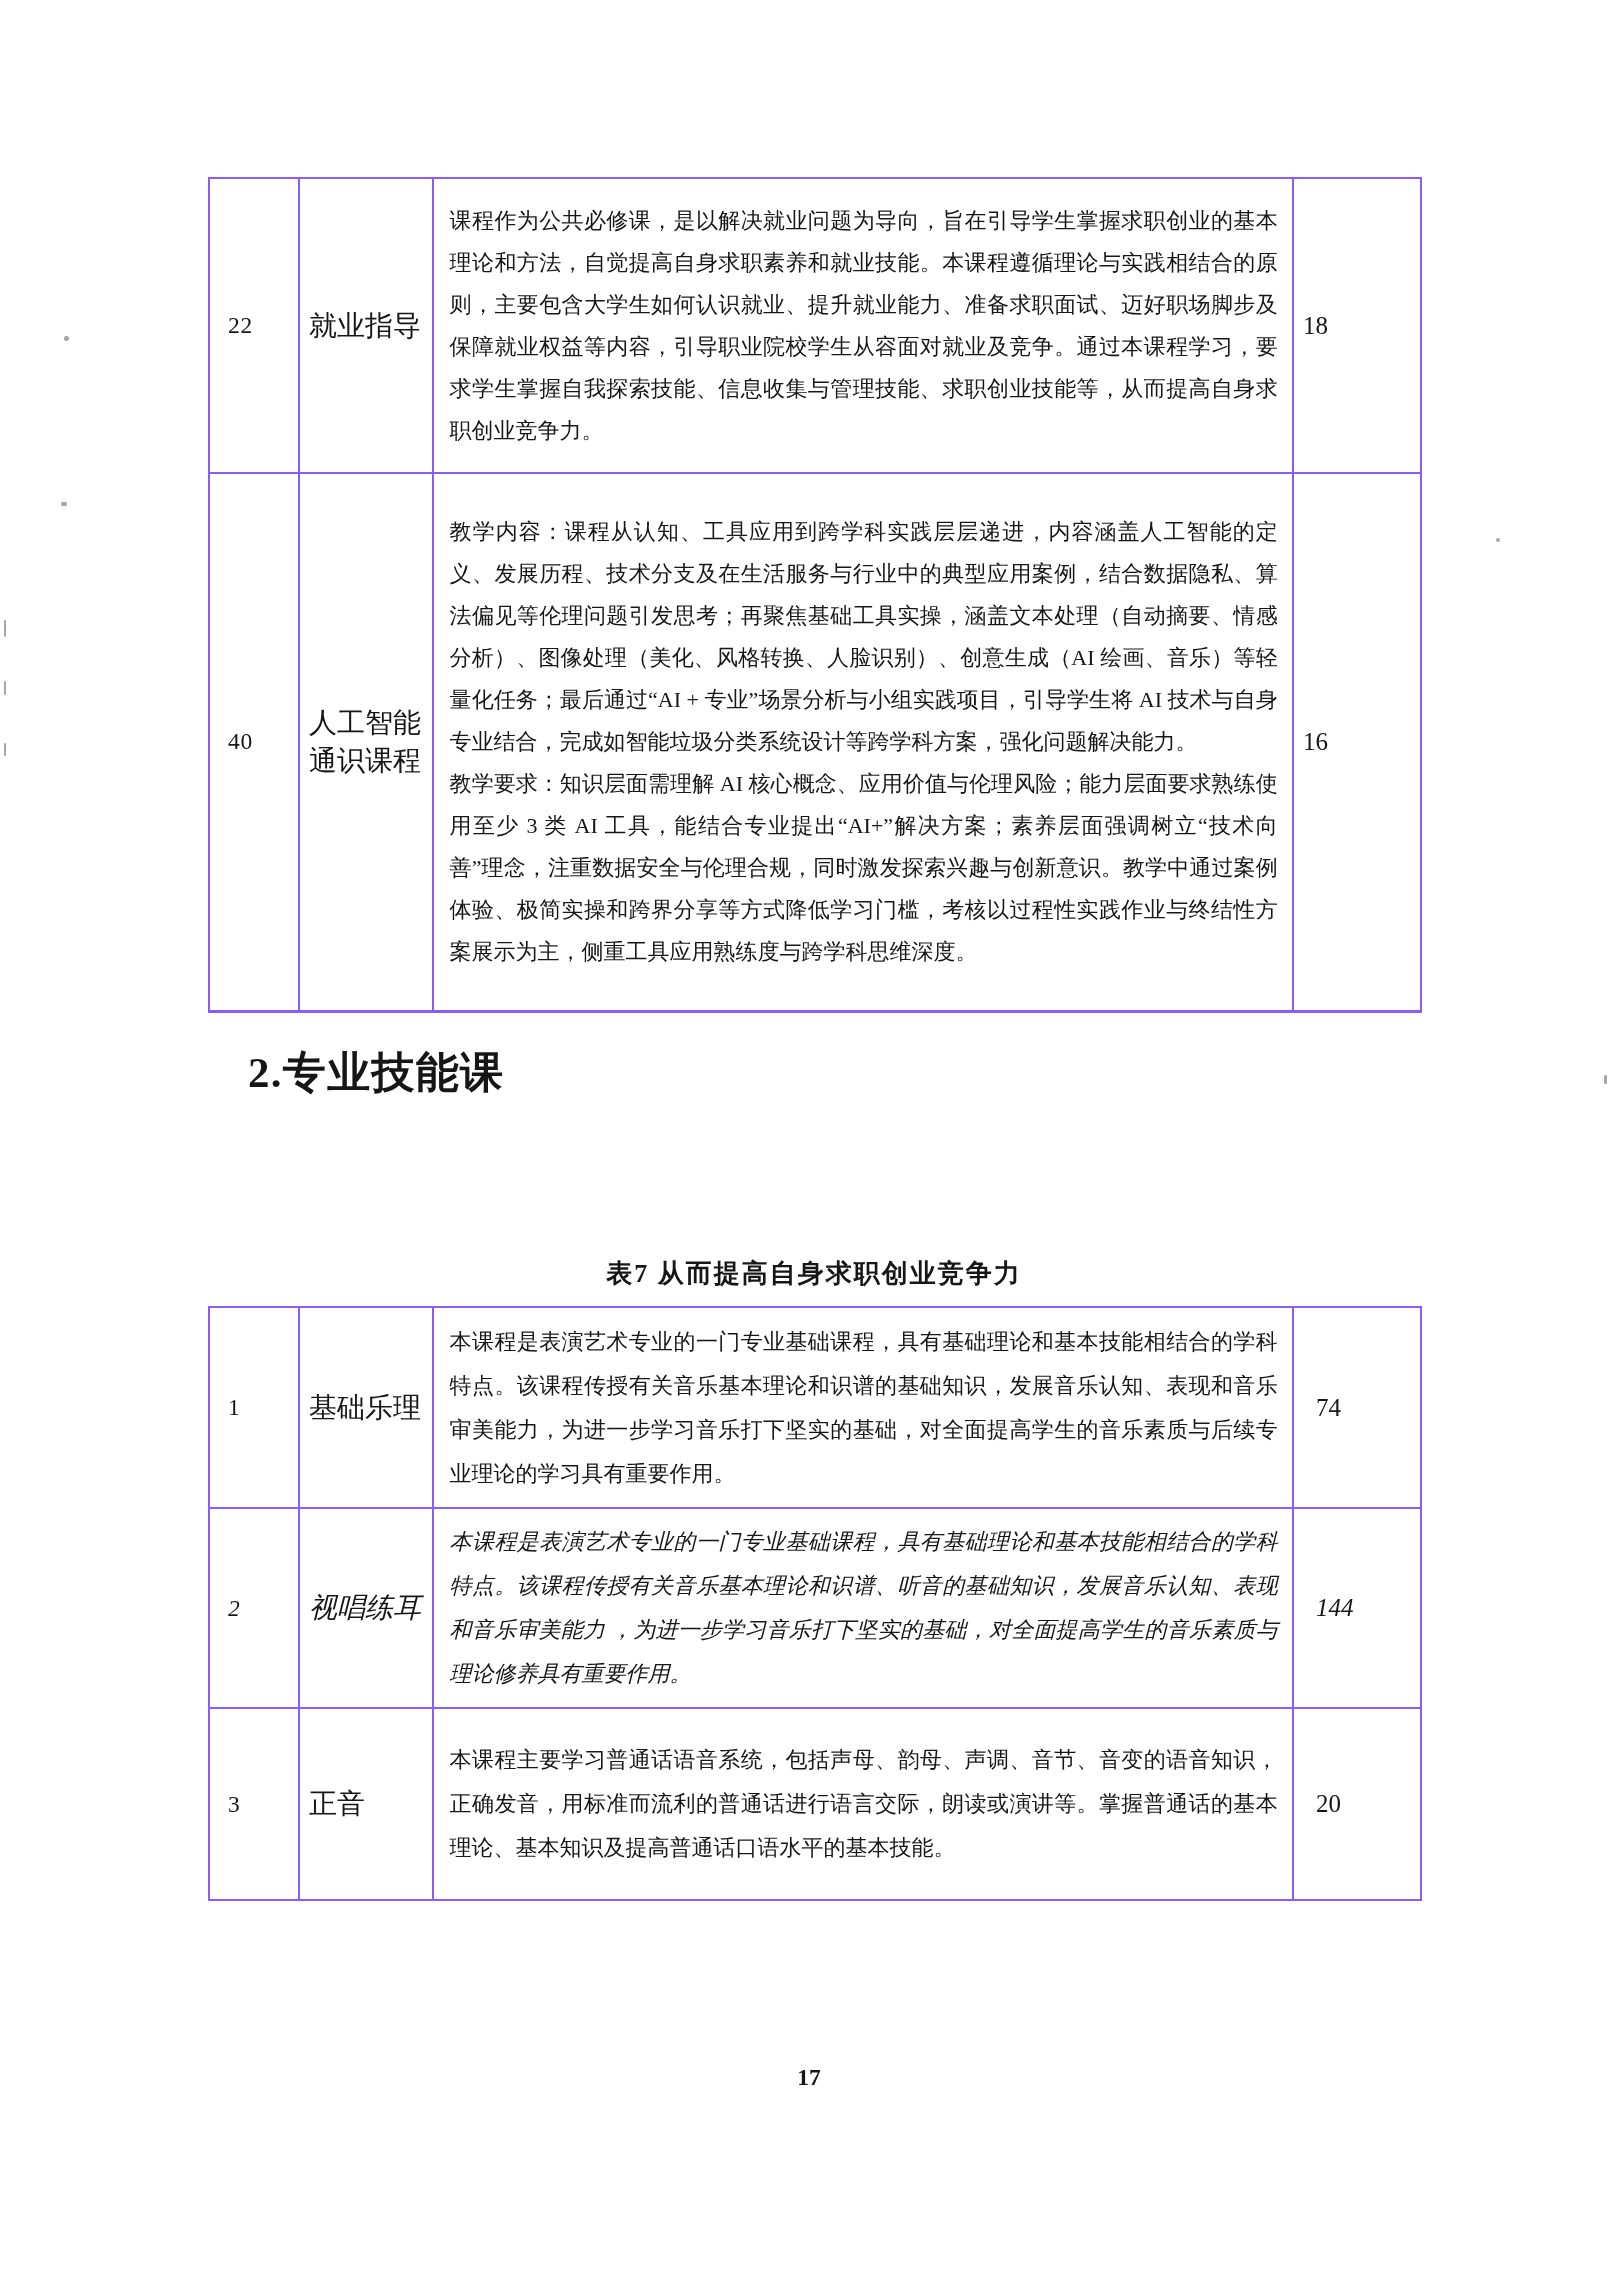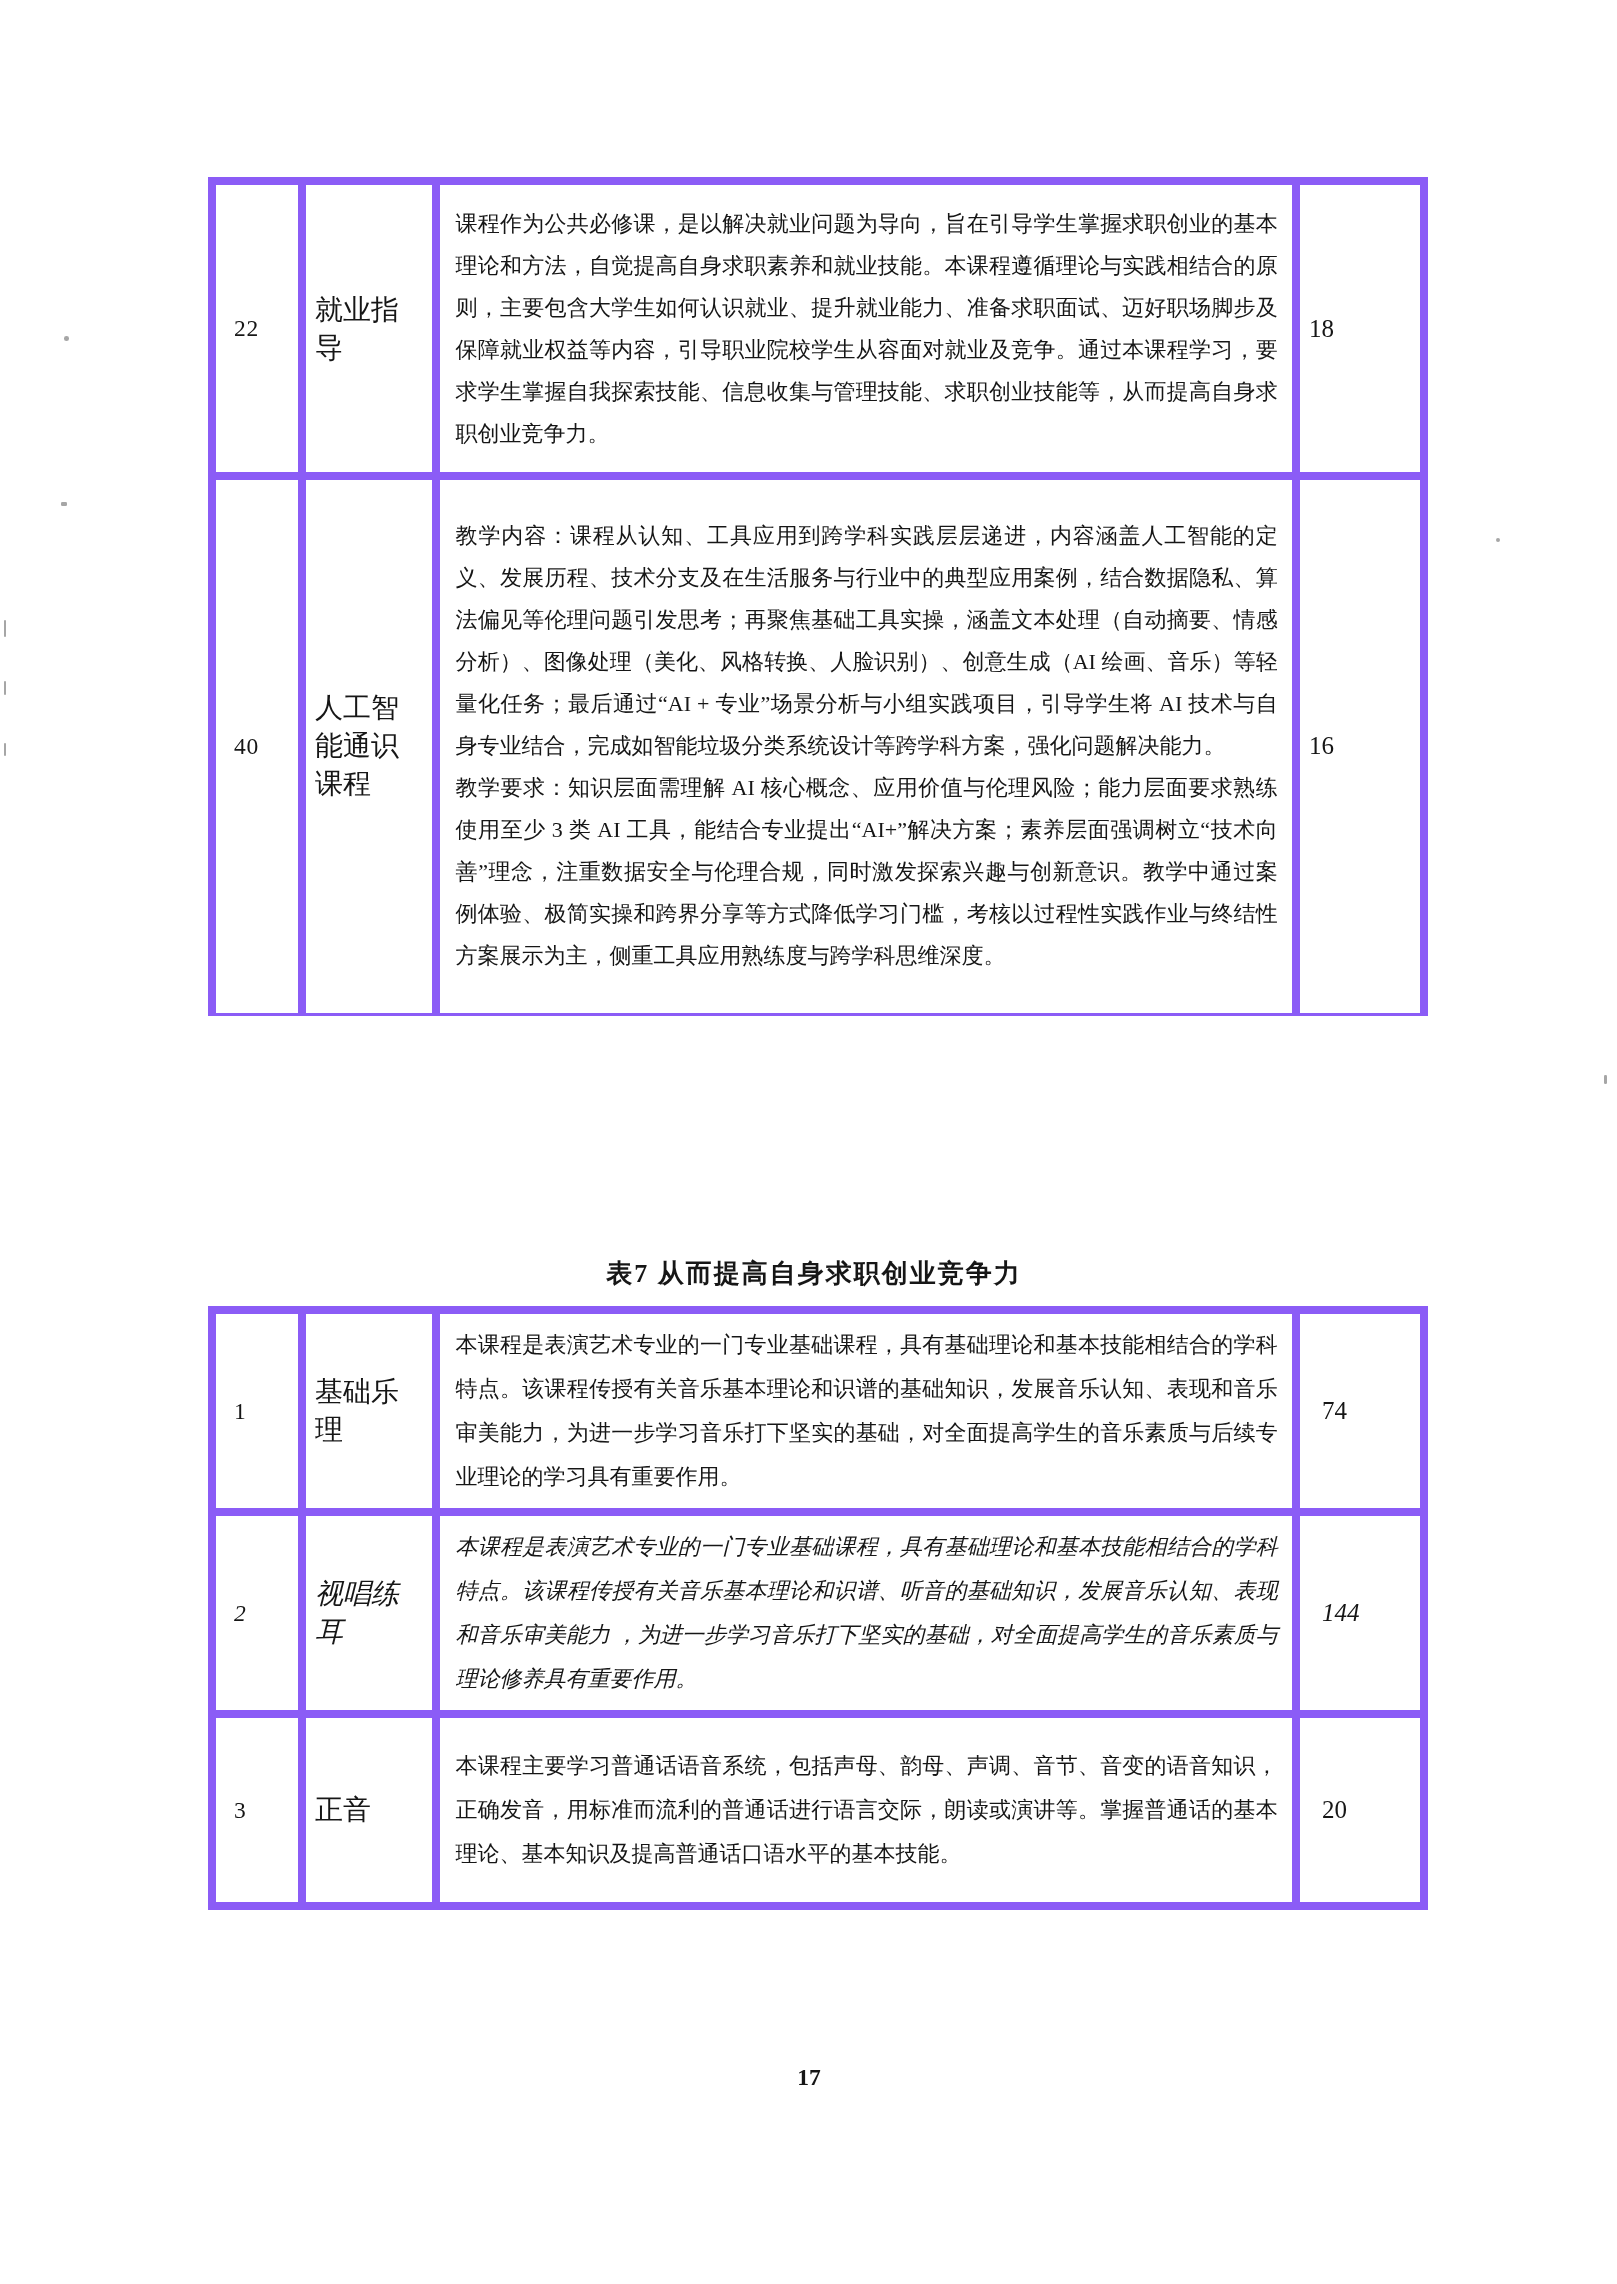--- a/index.html
+++ b/index.html
@@ -15,21 +15,21 @@
   
   table.ctable {
     position:absolute;
     left:208px;
     border-collapse:collapse;
     table-layout:fixed;
     width:1212px;
     background:#fff;
   }
   table.ctable td {
-    border:8px solid #8b5cf6;
+    border:2px solid #8b5cf6;
     vertical-align:middle;
     box-sizing:border-box;
     overflow:hidden;
   }
   .t1 { top:177px; border:2.6px solid #121212; }
   .t2 { top:1306px; border:2.6px solid #121212; }
   .t2 tr.head td { border-bottom-width:3.9px; }
   .t1 tr:last-child td { border-bottom-width:3.3px; }
 
   col.c-no     { width:90px; }
@@ -136,20 +136,21 @@
       <tr class="row-23">
         <td class="no-cell">40</td>
         <td class="course-cell">人工智能通识课程</td>
         <td class="content-cell">教学内容：课程从认知、工具应用到跨学科实践层层递进，内容涵盖人工智能的定义、发展历程、技术分支及在生活服务与行业中的典型应用案例，结合数据隐私、算法偏见等伦理问题引发思考；再聚焦基础工具实操，涵盖文本处理（自动摘要、情感分析）、图像处理（美化、风格转换、人脸识别）、创意生成（AI 绘画、音乐）等轻量化任务；最后通过“AI + 专业”场景分析与小组实践项目，引导学生将 AI 技术与自身专业结合，完成如智能垃圾分类系统设计等跨学科方案，强化问题解决能力。
 教学要求：知识层面需理解 AI 核心概念、应用价值与伦理风险；能力层面要求熟练使用至少 3 类 AI 工具，能结合专业提出“AI+”解决方案；素养层面强调树立“技术向善”理念，注重数据安全与伦理合规，同时激发探索兴趣与创新意识。教学中通过案例体验、极简实操和跨界分享等方式降低学习门槛，考核以过程性实践作业与终结性方案展示为主，侧重工具应用熟练度与跨学科思维深度。</td>
         <td class="hours-cell">16</td>
       </tr>
     </tbody>
   </table>
 
+  <h2 class="section-heading">2.专业技能课</h2>
 
   <div class="table-caption">表7  从而提高自身求职创业竞争力</div>
 
   <table class="ctable t2">
     <colgroup>
       <col class="c-no">
         <col class="c-course">
         <col class="c-main">
         <col class="c-hours">
     </colgroup>

